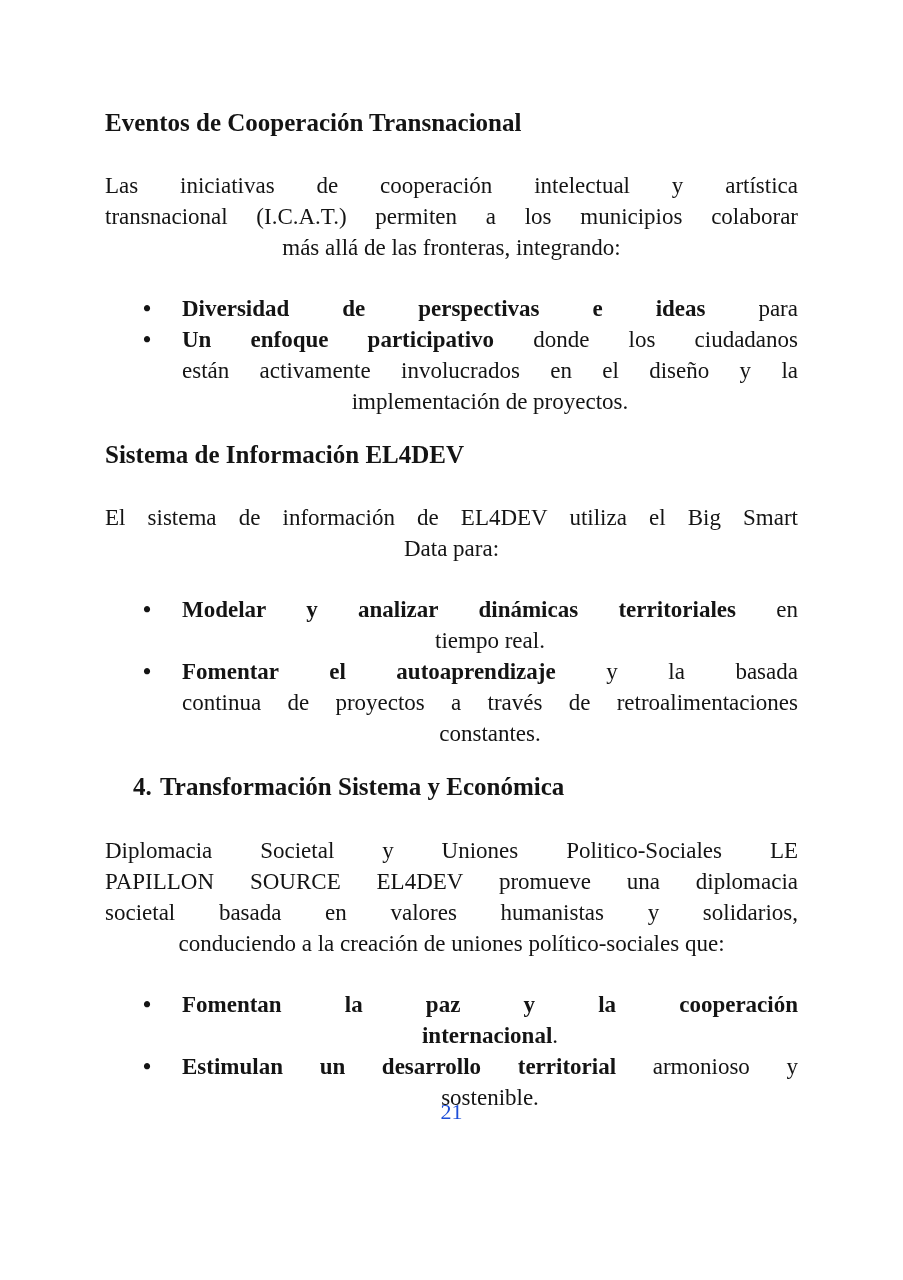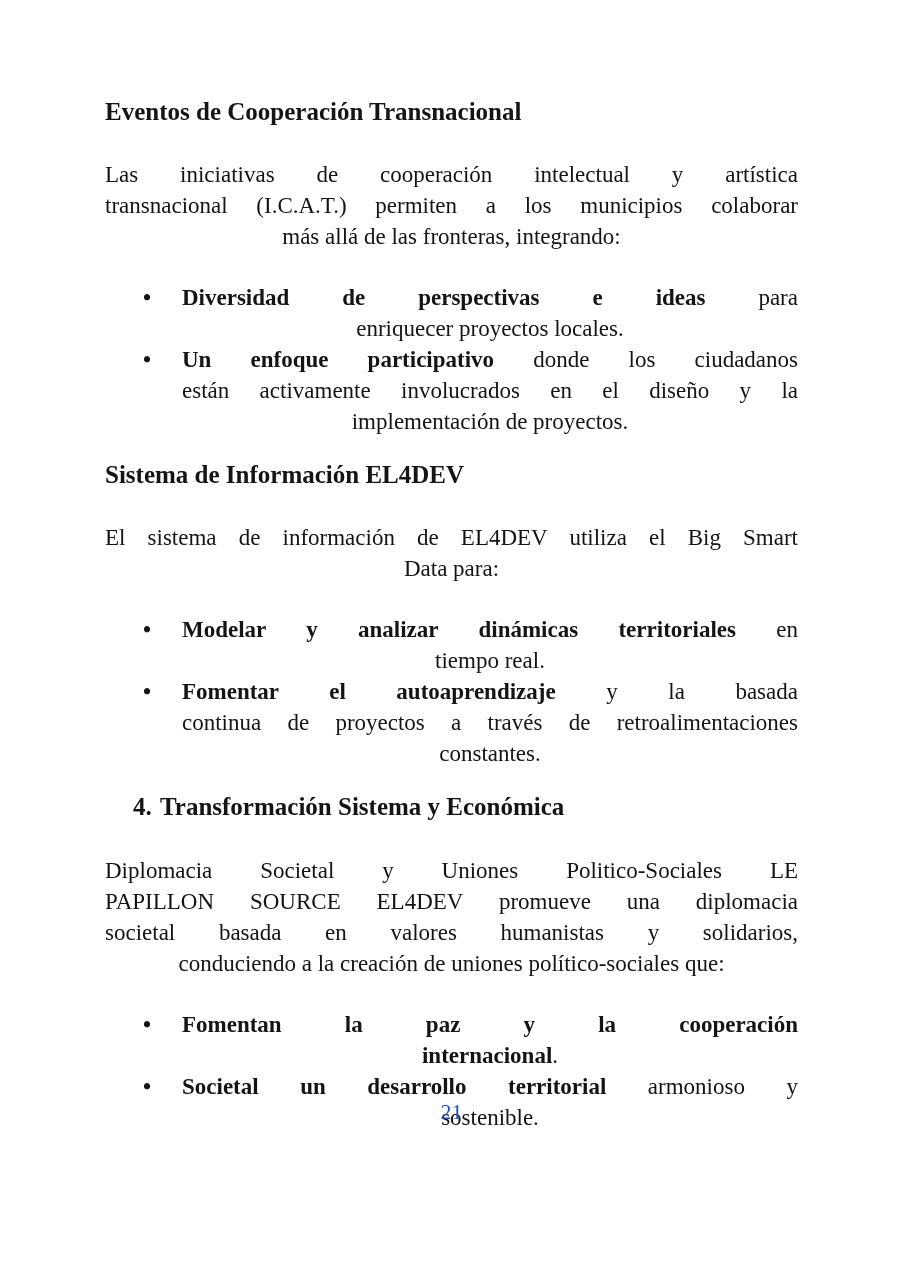--- a/index.html
+++ b/index.html
@@ -17,21 +17,21 @@
     font-size: 23px;
     line-height: 31px;
     box-sizing: border-box;
     padding: 95px 105px 0 105px;
     overflow: hidden;
   }
   .heading {
     font-size: 25px;
     font-weight: bold;
     line-height: 31px;
-    margin: 1px 0 32px 0;
+    margin: 12px 0 32px 0;
   }
   .heading.numbered {
     position: relative;
     padding-left: 55px;
     margin: 0 0 33px 0;
   }
   .heading .num {
     position: absolute;
     left: 28px;
     top: 0;
@@ -86,21 +86,20 @@
       </div>
       <div class="paragraph">
         <div class="line"><span>Las iniciativas de cooperación intelectual y artística</span></div>
         <div class="line"><span>transnacional (I.C.A.T.) permiten a los municipios colaborar</span></div>
         <div class="line last"><span>más allá de las fronteras, integrando:</span></div>
       </div>
       <div class="list">
         <div class="list-item">
           <span class="bullet">•</span>
           <div class="line"><b>Diversidad de perspectivas e ideas</b><span> para</span></div>
-          <div class="line last"><span>enriquecer proyectos locales.</span></div>
         </div>
         <div class="list-item">
           <span class="bullet">•</span>
           <div class="line"><b>Un enfoque participativo</b><span> donde los ciudadanos</span></div>
           <div class="line"><span>están activamente involucrados en el diseño y la</span></div>
           <div class="line last"><span>implementación de proyectos.</span></div>
         </div>
       </div>
       <div class="heading">
         <div class="line last"><b>Sistema de Información EL4DEV</b></div>
@@ -133,19 +132,19 @@
         <div class="line last"><span>conduciendo a la creación de uniones político-sociales que:</span></div>
       </div>
       <div class="list">
         <div class="list-item">
           <span class="bullet">•</span>
           <div class="line"><b>Fomentan la paz y la cooperación</b></div>
           <div class="line last"><b>internacional</b><span>.</span></div>
         </div>
         <div class="list-item">
           <span class="bullet">•</span>
-          <div class="line"><b>Societal un desarrollo territorial</b><span> armonioso y</span></div>
+          <div class="line"><b>Estimulan un desarrollo territorial</b><span> armonioso y</span></div>
           <div class="line last"><span>sostenible.</span></div>
         </div>
       </div>
     </div>
   <div class="page-number">21</div>
 </div>
 
 </body></html>

